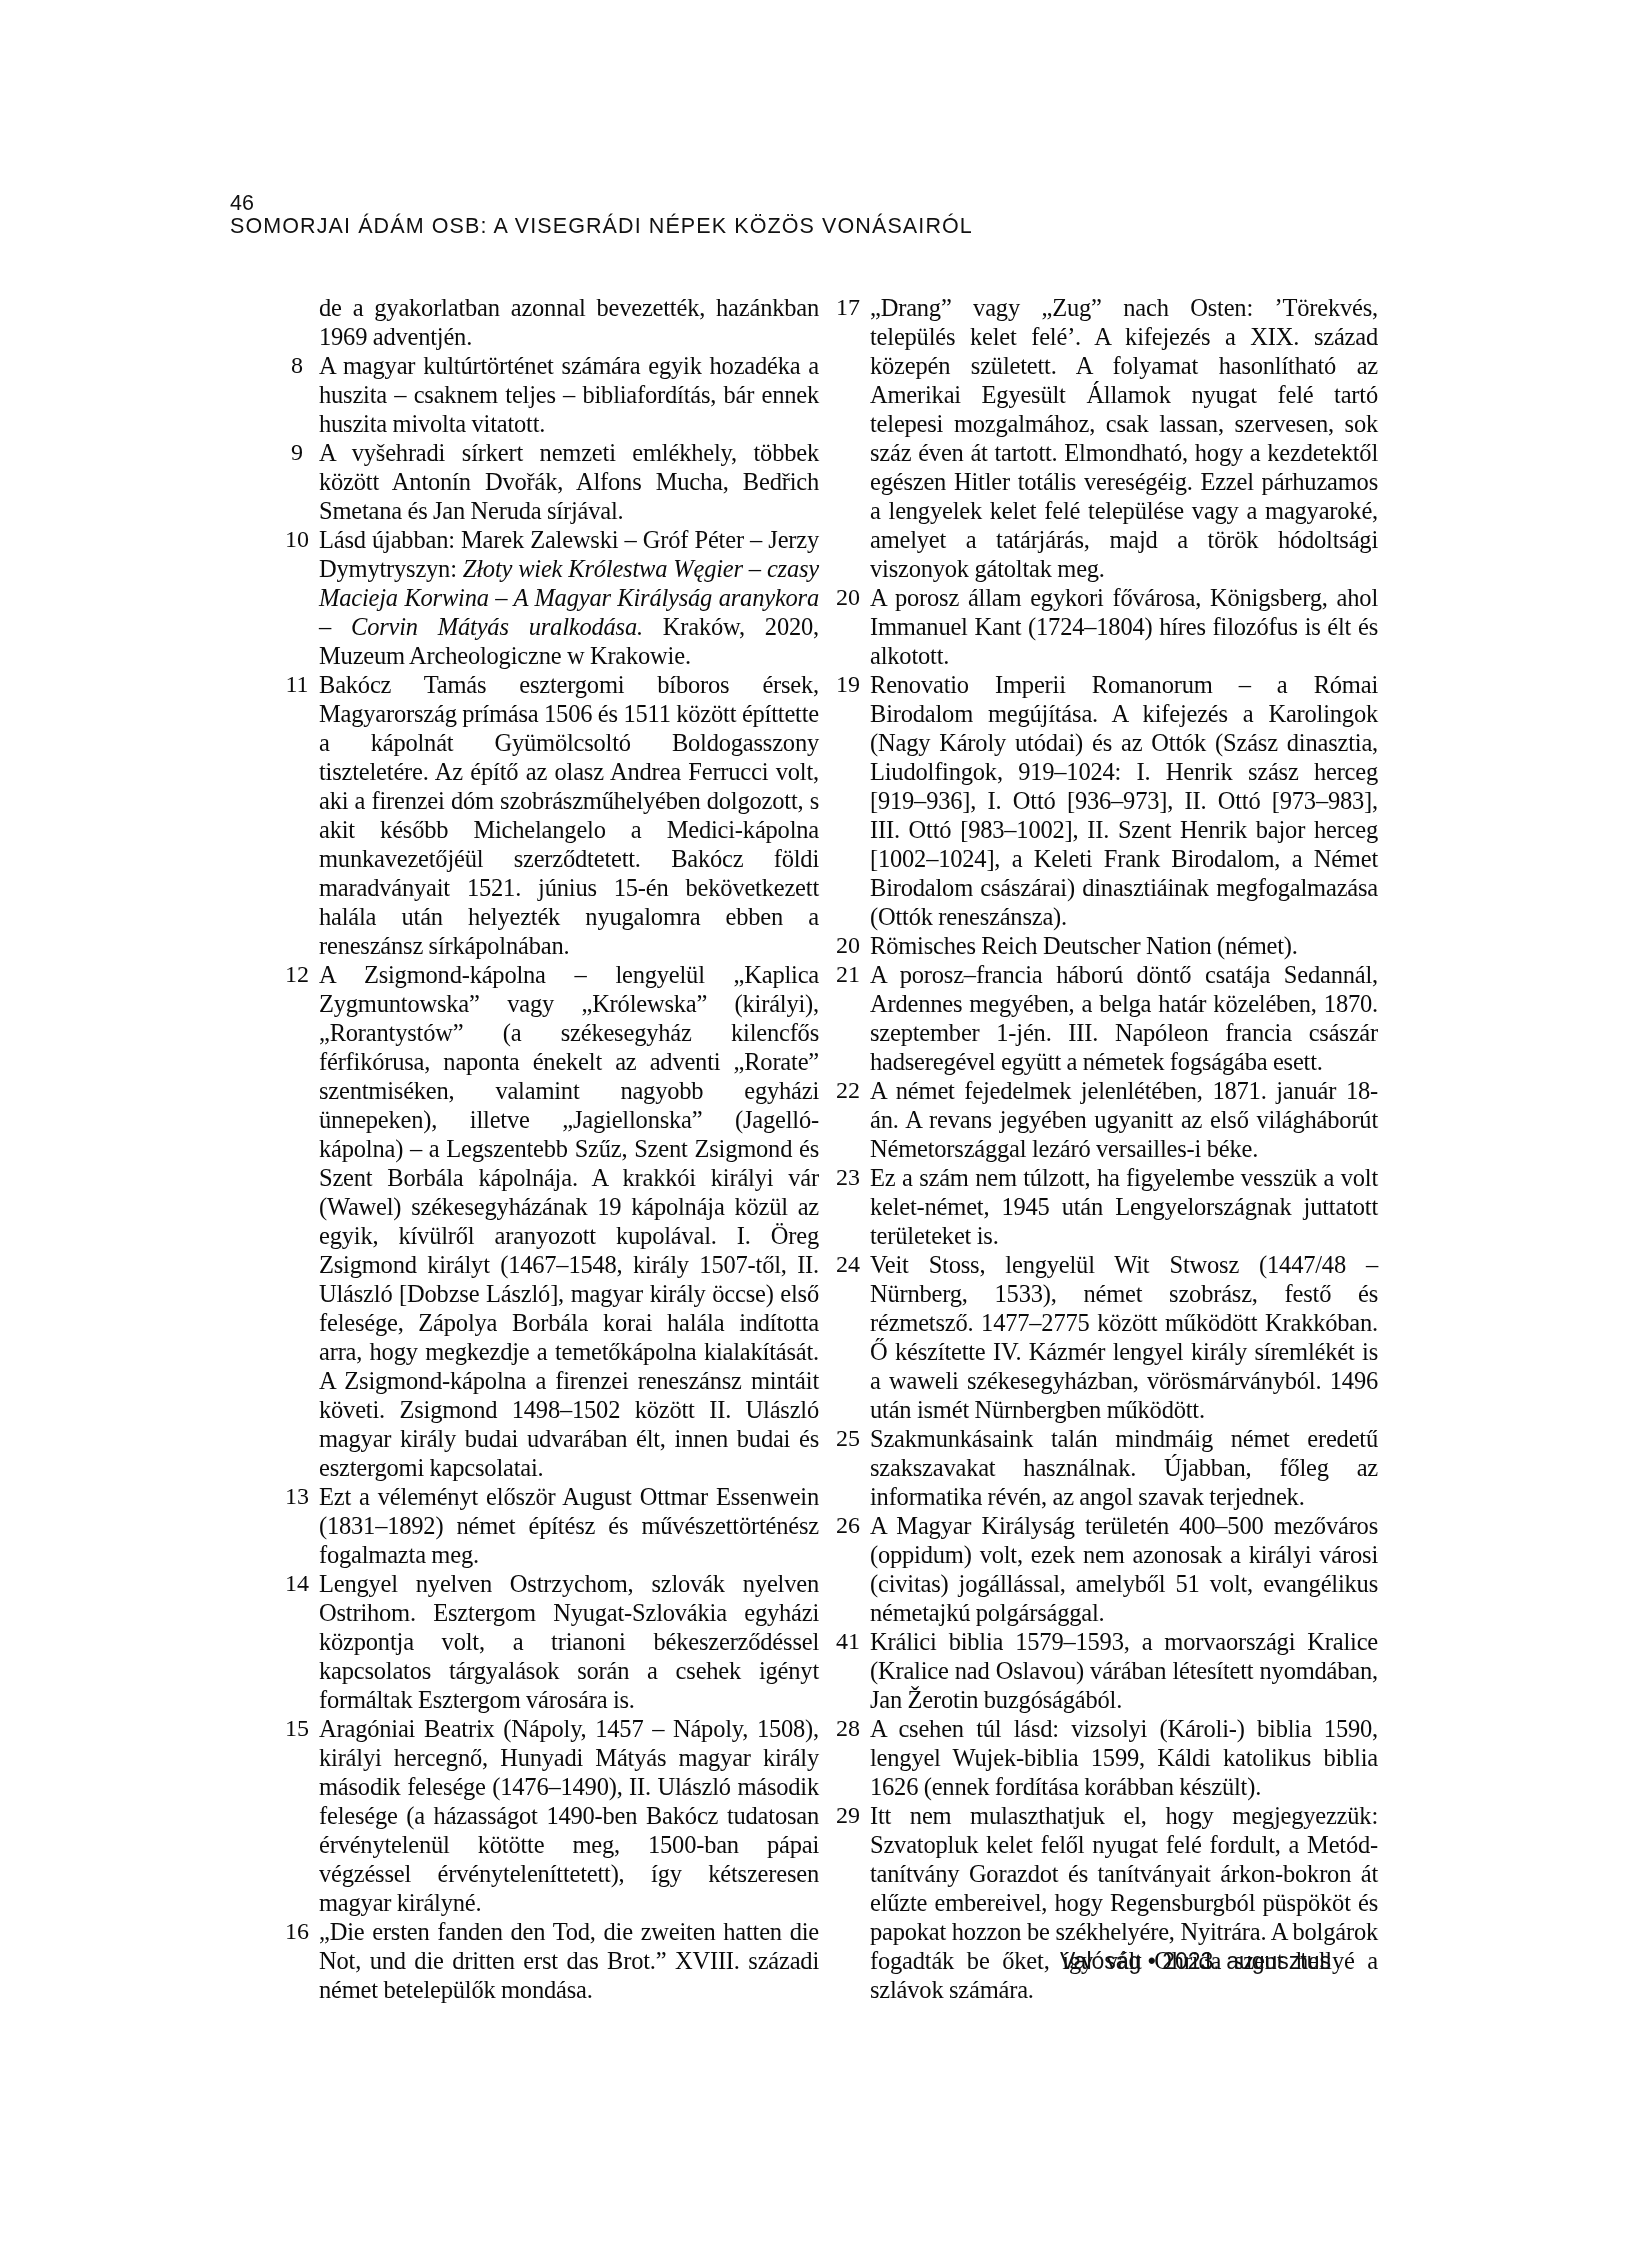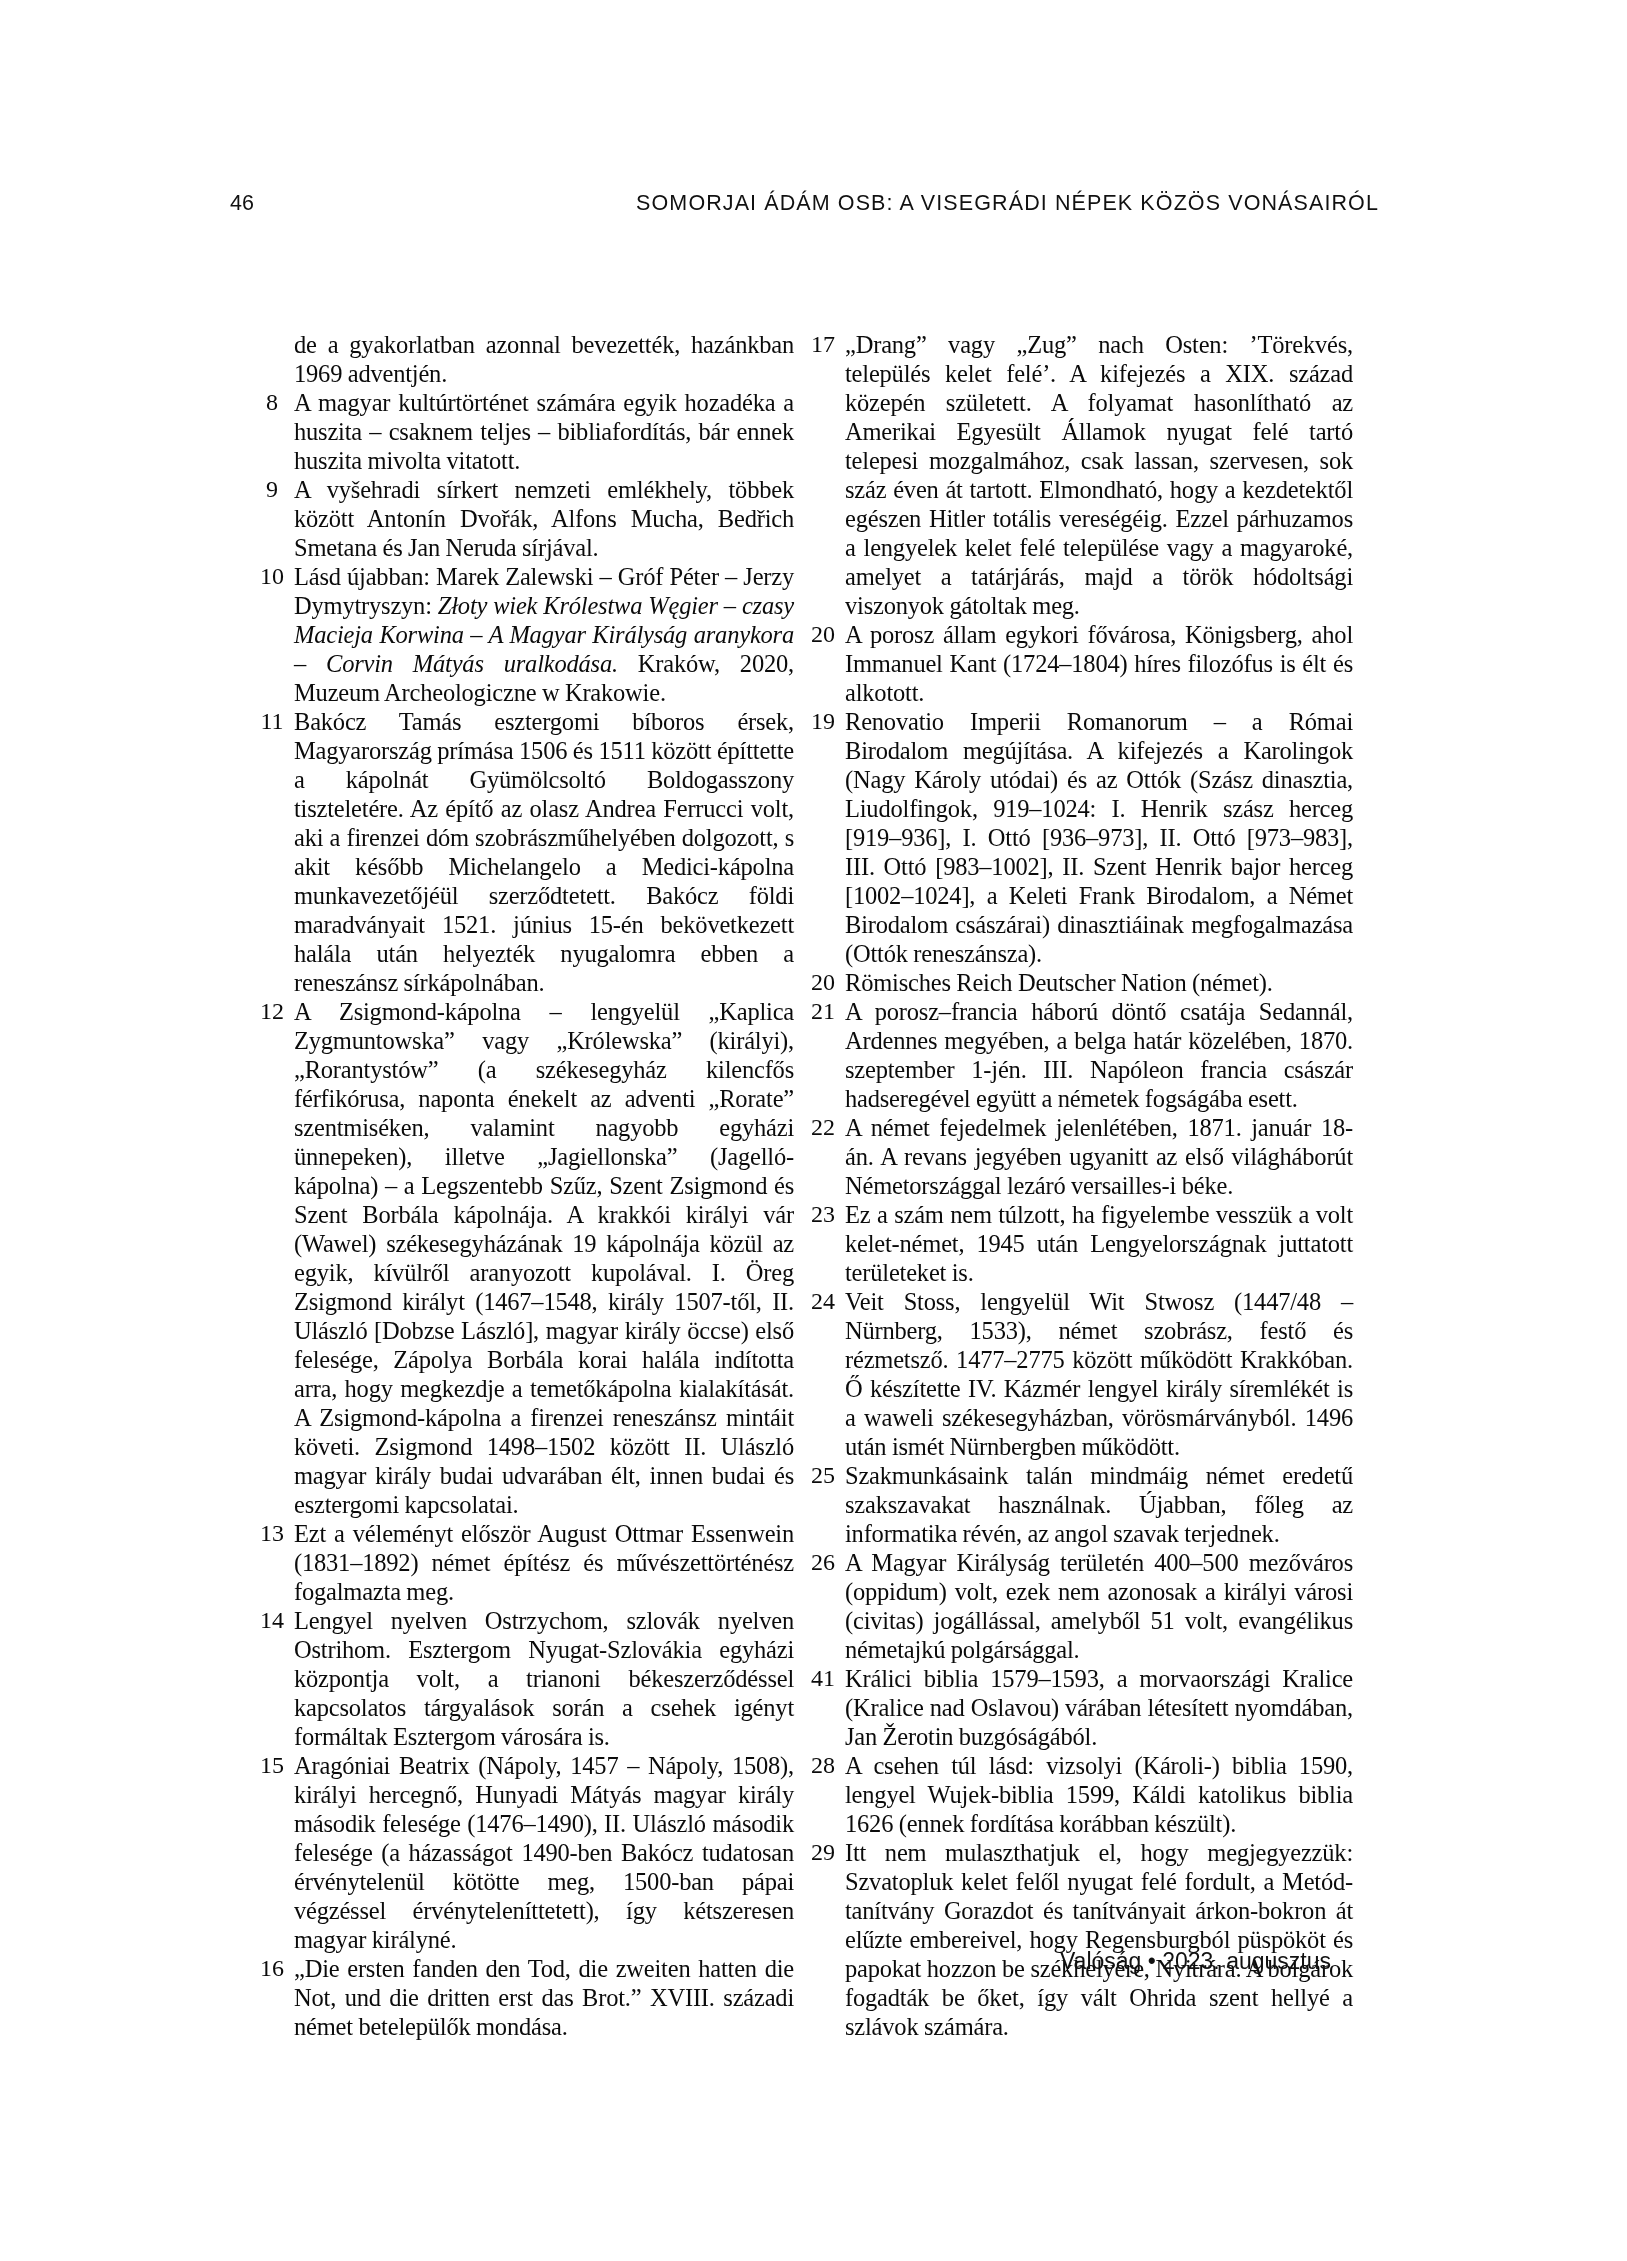--- a/index.html
+++ b/index.html
@@ -8,26 +8,27 @@
     font-family:"Liberation Serif",serif;color:#0b0b0b;
     -webkit-font-smoothing:antialiased;
   }
   .page{position:absolute;inset:0;}
   
   .header{
     position:absolute;top:192px;left:230px;width:1149px;
     display:flex;justify-content:space-between;align-items:flex-start;
     font-family:"Liberation Sans",sans-serif;font-size:21.5px;line-height:23px;
     color:#111;
+    flex-direction:column;
   }
   .running-title{letter-spacing:1.1px;white-space:nowrap;}
   
   .columns{
-    position:absolute;top:293px;left:250px;width:1121px;
-    display:flex;gap:7px;margin-top:37px;
+    position:absolute;top:293px;left:275px;width:1121px;
+    display:flex;gap:7px;
   }
   .col{width:544px;}
   .col:last-child{width:552px;}
   .note{display:flex;align-items:flex-start;}
   .num{
     flex:0 0 44px;font-size:24px;line-height:29px;
     text-align:center;
   }
   .txt{
     flex:1;font-size:24.5px;line-height:29px;

